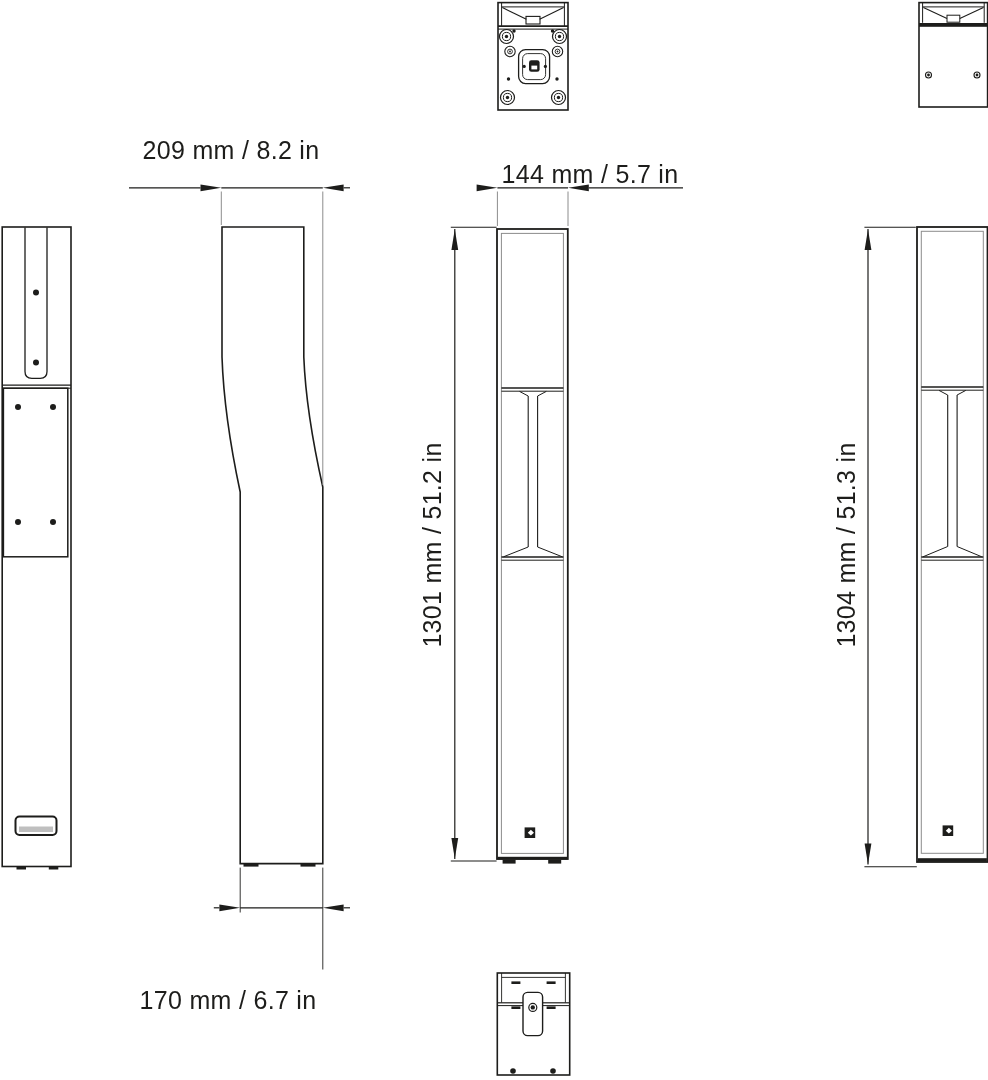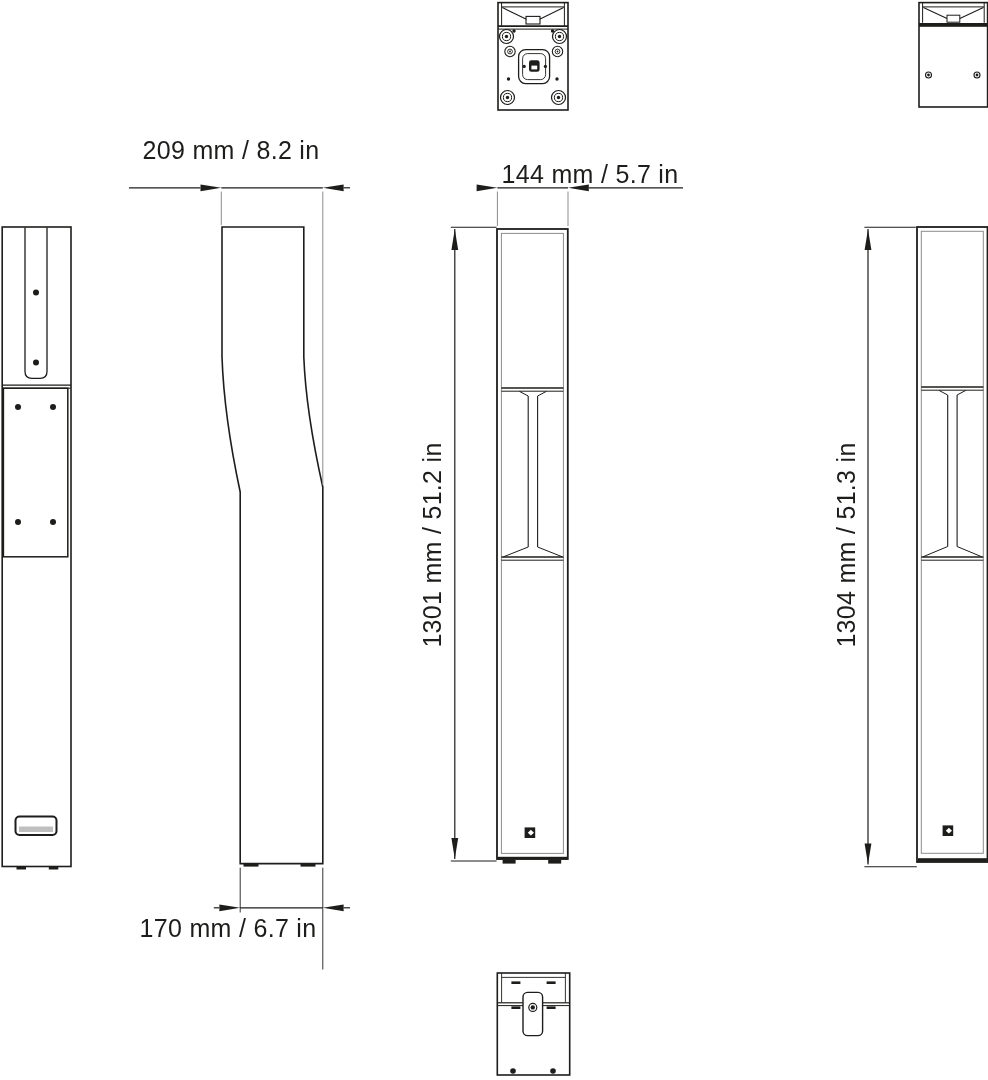--- a/index.html
+++ b/index.html
@@ -270,14 +270,14 @@
   </svg>
 
   <div class="dim-label" style="left:231px; top:138px;">209 mm / 8.2 in</div>
 
   <div class="dim-label" style="left:590px; top:150px;margin-top:12px;">144 mm / 5.7 in</div>
 
   <div class="dim-label vertical" style="left:432px; top:545px;">1301 mm / 51.2 in</div>
 
   <div class="dim-label vertical" style="left:846px; top:545px;">1304 mm / 51.3 in</div>
 
-  <div class="dim-label" style="left:228px; top:916px;">170 mm / 6.7 in</div>
+  <div class="dim-label" style="left:228px; top:988px;">170 mm / 6.7 in</div>
 </div>
 
 </body></html>

